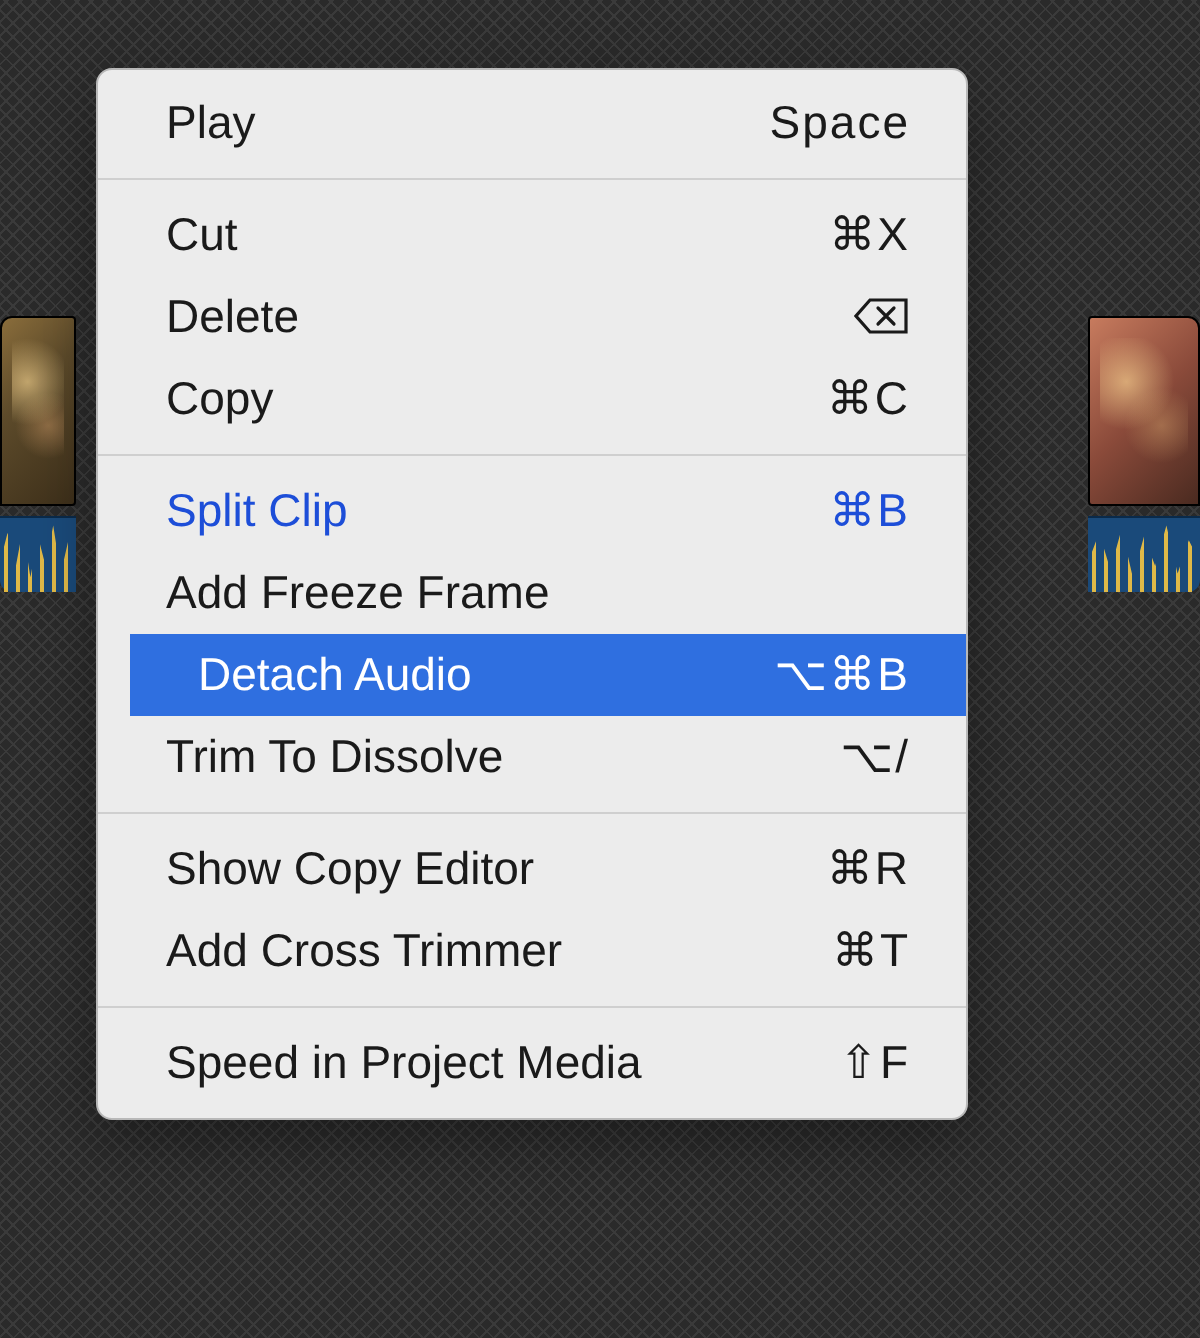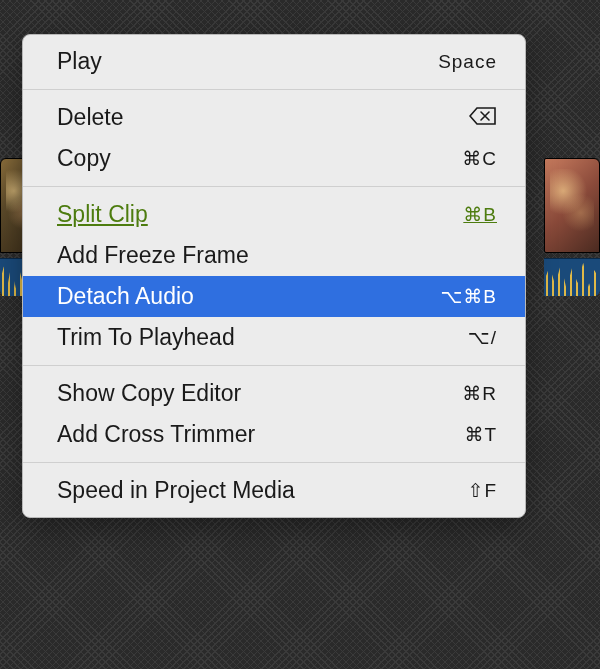--- a/index.html
+++ b/index.html
@@ -62,54 +62,54 @@
         repeating-linear-gradient(90deg,
           transparent 0, transparent 2px,
           #f5c542 2px, #f5c542 4px,
           transparent 4px, transparent 6px);
       clip-path: polygon(0 60%, 10% 20%, 20% 70%, 30% 15%, 40% 80%, 50% 25%, 60% 65%, 70% 10%, 80% 75%, 90% 30%, 100% 60%, 100% 100%, 0 100%);
       opacity: 0.9;
     }
     .context-menu {
       position: absolute;
       top: 34px;
-      left: 22px;
-      width: 504px;
+      left: 48px;
+      width: 436px;
       background: #ececec;
       border: 1px solid #b8b8b8;
       border-radius: 8px;
       box-shadow: 0 10px 30px rgba(0,0,0,0.35);
       padding: 6px 0;
       font-size: 23px;
       color: #1a1a1a;
     }
     .menu-item {
       display: flex;
       justify-content: space-between;
       align-items: center;
       padding: 5px 28px 5px 34px;
       line-height: 1.35;
       cursor: default;
     }
     .menu-item .label { white-space: nowrap; }
     .menu-item .shortcut {
       color: #1a1a1a;
       letter-spacing: 1px;
-      font-size: 19px;
+      font-size: 23px;
       text-align: right;
       min-width: 90px;
     }
     .menu-item.disabled .label,
     .menu-item.disabled .shortcut {
-      color: #4d7c0f;
-      text-decoration: underline;
+      color: #1d4ed8;
     }
     .menu-item.highlighted {
       background: #2f6fe0;
       color: #ffffff;
+      margin-left: 16px;
     }
     .menu-item.highlighted .label,
     .menu-item.highlighted .shortcut {
       color: #ffffff;
     }
     .separator {
       height: 1px;
       background: #cfcfcf;
       margin: 7px 0;
     }
@@ -134,20 +134,24 @@
 
 <div class="context-menu">
 
   <div class="menu-item">
     <span class="label">Play</span>
     <span class="shortcut">Space</span>
   </div>
 
   <div class="separator"></div>
 
+  <div class="menu-item">
+    <span class="label">Cut</span>
+    <span class="shortcut">⌘X</span>
+  </div>
   <div class="menu-item">
     <span class="label">Delete</span>
     <span class="shortcut">
       <svg class="icon-backspace" width="28" height="20" viewBox="0 0 28 20">
         <path d="M8 2 L26 2 L26 18 L8 18 L1 10 Z" fill="none" stroke="#1a1a1a" stroke-width="1.6"></path>
         <path d="M12 6 L20 14 M20 6 L12 14" stroke="#1a1a1a" stroke-width="1.6" stroke-linecap="round"></path>
       </svg>
     </span>
   </div>
   <div class="menu-item">
@@ -163,21 +167,21 @@
   </div>
   <div class="menu-item">
     <span class="label">Add Freeze Frame</span>
     <span class="shortcut"></span>
   </div>
   <div class="menu-item highlighted">
     <span class="label">Detach Audio</span>
     <span class="shortcut">⌥⌘B</span>
   </div>
   <div class="menu-item">
-    <span class="label">Trim To Playhead</span>
+    <span class="label">Trim To Dissolve</span>
     <span class="shortcut">⌥/</span>
   </div>
 
   <div class="separator"></div>
 
   <div class="menu-item">
     <span class="label">Show Copy Editor</span>
     <span class="shortcut">⌘R</span>
   </div>
   <div class="menu-item">

